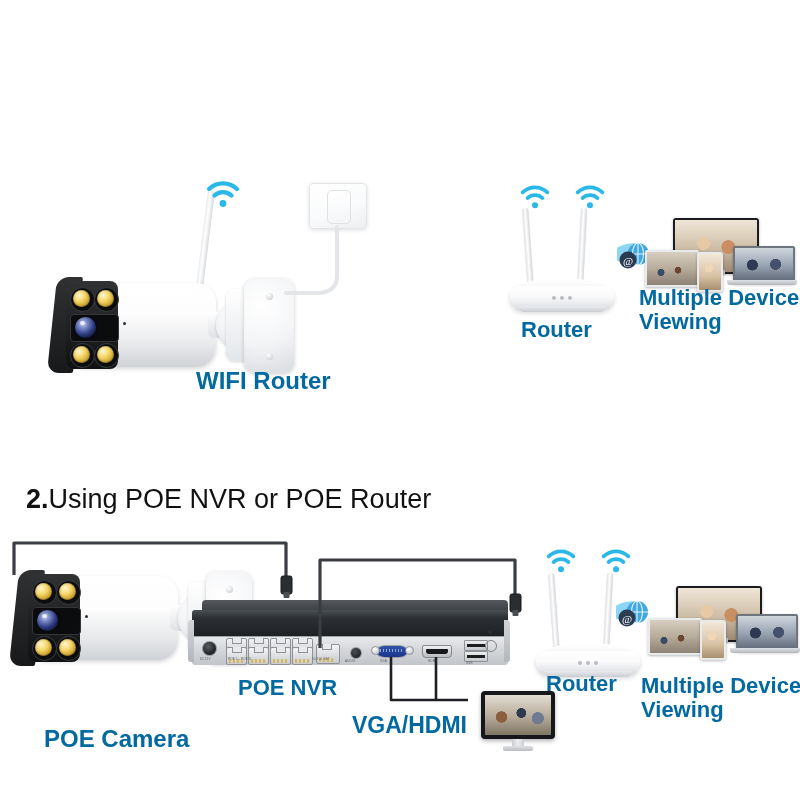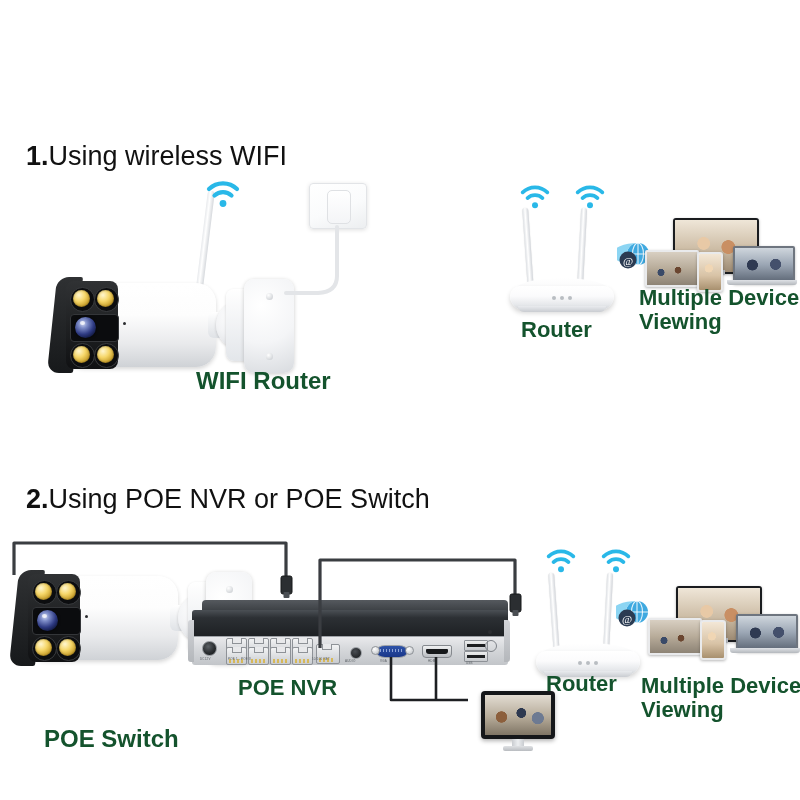--- a/index.html
+++ b/index.html
@@ -37,21 +37,21 @@
     white-space:nowrap;
     font-family:"Liberation Sans", sans-serif;
   }
   .sec-head .num{font-weight:700;}
   #sec1-head{left:26px;top:141px;}
   #sec2-head{left:26px;top:484px;}
 
   
   .blue-label{
     position:absolute;
-    color:#14532d;
+    color:#0369a1;
     font-weight:700;
     font-family:"Liberation Sans", sans-serif;
     white-space:nowrap;
     line-height:1.08;
   }
 
   
   .camera{position:absolute;}
   .cam-body{
     position:absolute;left:38px;top:18px;
@@ -309,26 +309,23 @@
      radial-gradient(circle at 55% 45%,#2e3950 0 11%,transparent 12%),
      radial-gradient(circle at 80% 58%,#6d7a92 0 10%,transparent 11%),
      linear-gradient(180deg,#e2dcd2 0%,#b6ab99 55%,#7f7565 100%);}
 </style>
 </head>
 <body>
 
 <div id="root">
 
 
-  <div class="sec-head" id="sec1-head">
-    <span class="num">1.</span><span>Using wireless WIFI</span>
-  </div>
 
   <div class="sec-head" id="sec2-head">
-    <span class="num">2.</span><span>Using POE NVR or POE Switch</span>
+    <span class="num">2.</span><span>Using POE NVR or POE Router</span>
   </div>
 
   <div class="socket-plate" style="left:309px;top:183px;width:56px;height:44px;">
     <div class="socket-inner" style="left:17px;top:6px;width:22px;height:32px;"></div>
   </div>
 
   <div class="cam-antenna" style="left:196px;top:190px;width:7px;height:98px;transform:rotate(7deg);transform-origin:50% 100%;"></div>
 
   <div class="wifi" style="left:203px;top:175px;">
     <svg width="40" height="34" viewBox="0 0 40 34">
@@ -462,21 +459,21 @@
     <div class="led" style="left:67px;top:81px;"></div>
 
     <div class="cam-neck" style="left:178px;top:47px;width:30px;height:26px;"></div>
     <div class="cam-joint" style="left:186px;top:36px;width:48px;height:48px;"></div>
     <div class="cam-bracket" style="left:196px;top:24px;width:26px;height:72px;"></div>
     <div class="cam-plate" style="left:214px;top:14px;width:46px;height:92px;border-radius:10px;"></div>
     <div class="screw" style="left:234px;top:28px;"></div>
     <div class="screw" style="left:234px;top:86px;"></div>
   </div>
 
-  <div class="blue-label" style="left:44px;top:726px;font-size:24px;">POE Switch</div>
+  <div class="blue-label" style="left:44px;top:726px;font-size:24px;">POE Camera</div>
 
   <div class="nvr" style="left:188px;top:600px;width:322px;height:70px;">
     <div class="nvr-topface" style="left:14px;top:0px;width:306px;height:14px;border-radius:4px 4px 0 0;"></div>
     <div class="nvr-top" style="left:4px;top:10px;width:316px;height:28px;"></div>
     <div class="nvr-front" style="left:4px;top:36px;width:316px;height:28px;"></div>
     <div class="nvr-side" style="left:0px;top:20px;width:6px;height:42px;border-radius:3px 0 0 3px;"></div>
     <div class="nvr-side" style="left:316px;top:20px;width:6px;height:42px;border-radius:0 3px 3px 0;"></div>
 
     <div class="pwr-jack" style="left:14px;top:41px;width:13px;height:13px;"></div>
     <div class="port-tag" style="left:12px;top:57px;">DC12V</div>
@@ -516,20 +513,21 @@
   <div class="blue-label" style="left:238px;top:676px;font-size:22px;">POE NVR</div>
 
   <div class="monitor" style="left:481px;top:691px;width:78px;height:62px;">
     <div class="mon-bezel" style="left:0;top:0;width:74px;height:48px;">
       <div class="mon-screen img-e" style="left:4px;top:4px;width:66px;height:40px;"></div>
     </div>
     <div class="mon-neck" style="left:31px;top:48px;width:12px;height:8px;"></div>
     <div class="mon-foot" style="left:22px;top:55px;width:30px;height:5px;"></div>
   </div>
 
+  <div class="blue-label" style="left:352px;top:713px;font-size:23px;">VGA/HDMI</div>
 
   <div class="router" style="left:534px;top:555px;width:110px;height:125px;">
     <div class="router-ant" style="left:17px;top:18px;width:6px;height:82px;transform:rotate(-4deg);"></div>
     <div class="router-ant" style="left:71px;top:18px;width:6px;height:82px;transform:rotate(3deg);"></div>
     <div class="router-top" style="left:6px;top:88px;width:96px;height:26px;"></div>
     <div class="router-base" style="left:2px;top:96px;width:104px;height:24px;"></div>
     <div class="router-foot" style="left:10px;top:116px;width:88px;height:6px;"></div>
     <div class="router-led" style="left:44px;top:106px;"></div>
     <div class="router-led" style="left:52px;top:106px;"></div>
     <div class="router-led" style="left:60px;top:106px;"></div>

